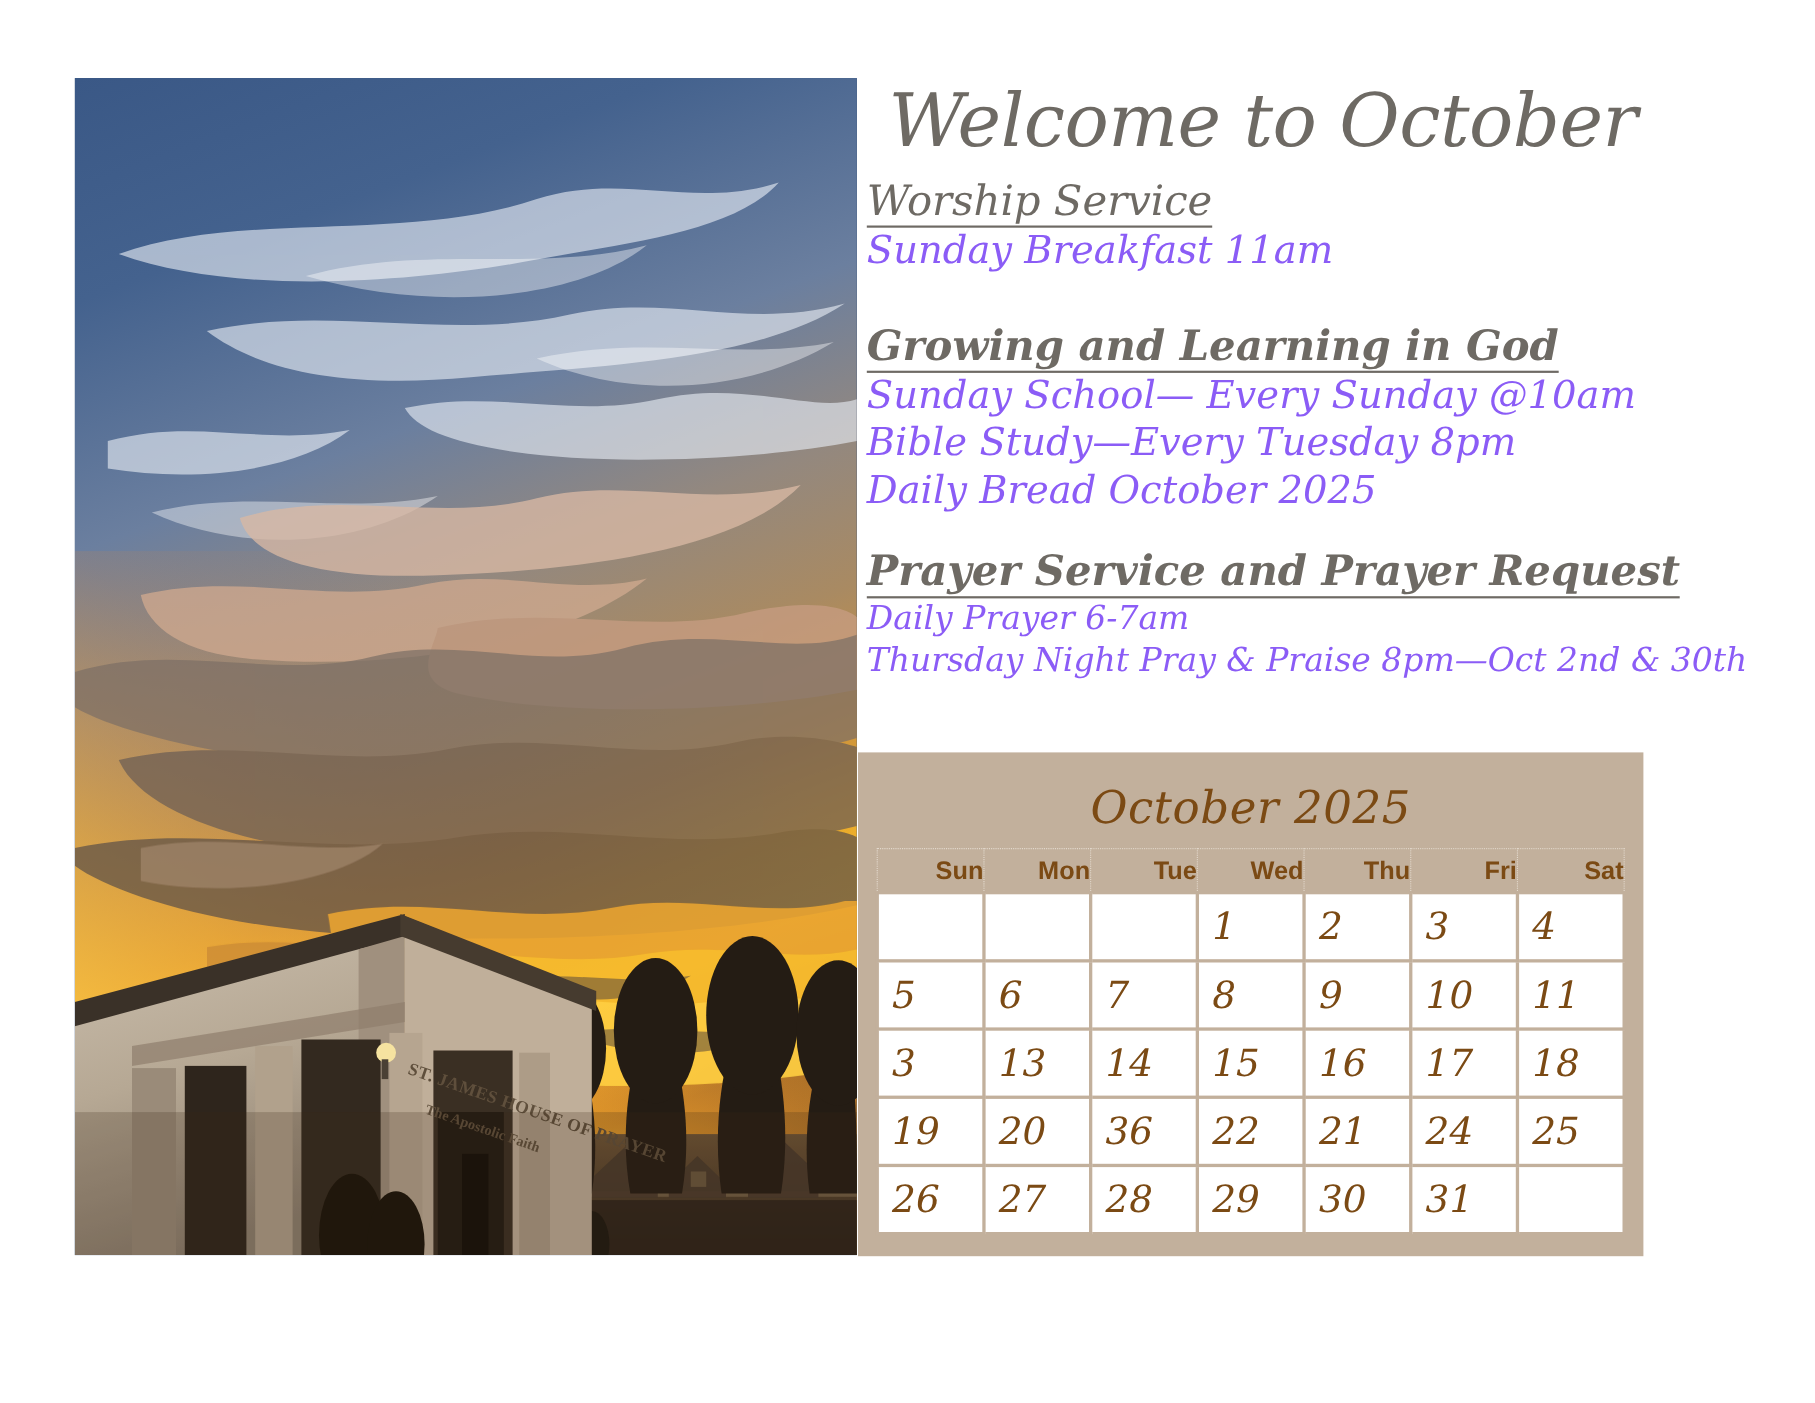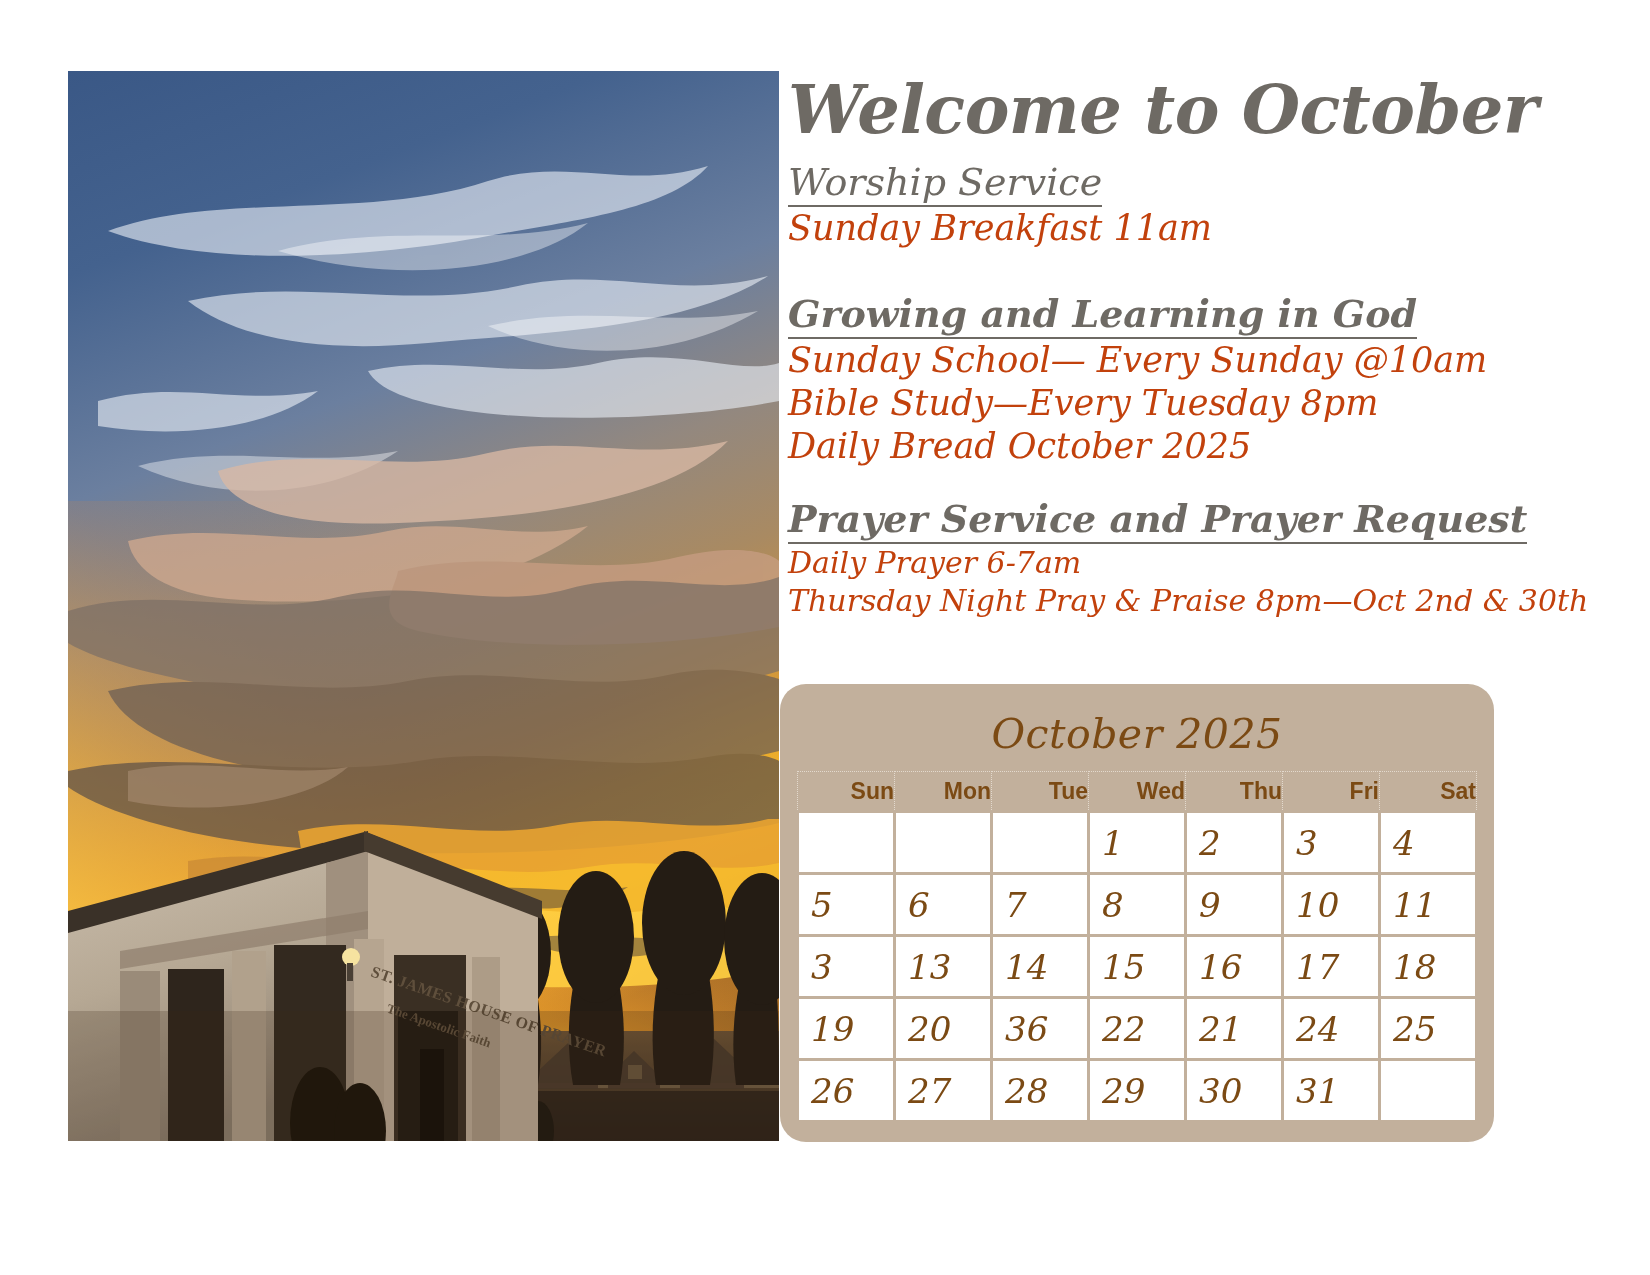--- a/index.html
+++ b/index.html
@@ -37,21 +37,21 @@
   .text-col {
     position: absolute;
     left: 788px;
     top: 76px;
     width: 720px;
   }
 
   .main-title {
     font-family: "DejaVu Serif", serif;
     font-style: italic;
-    font-weight: 700;
+    font-weight: 400;
     font-size: 67px;
     line-height: 1.02;
     color: #6e6a64;
     text-align: center;
     letter-spacing: -0.5px;
     white-space: nowrap;
     margin-bottom: 6px;
   }
 
   .section { margin-top: 16px; }
@@ -67,40 +67,39 @@
     padding-bottom: 1px;
     white-space: nowrap;
   }
   .sec-head.bolded { font-weight: bold; }
 
   .sec-line {
     font-family: "DejaVu Serif", serif;
     font-style: italic;
     font-size: 35px;
     line-height: 1.22;
-    color: #c2410c;
+    color: #8b5cf6;
     white-space: nowrap;
   }
   .sec-line.sm {
     font-size: 30px;
     line-height: 1.25;
   }
 
   .gap { height: 26px; }
   .gap-sm { height: 14px; }
 
   
   .cal-panel {
     position: absolute;
     left: 780px;
     top: 684px;
     width: 714px;
     height: 458px;
     background: #c2b09c;
-    border-radius: 26px;
   }
 
   .cal-title {
     font-family: "DejaVu Serif", serif;
     font-style: italic;
     font-size: 41px;
     color: #7b4a14;
     text-align: center;
     padding-top: 26px;
     letter-spacing: 0.5px;

